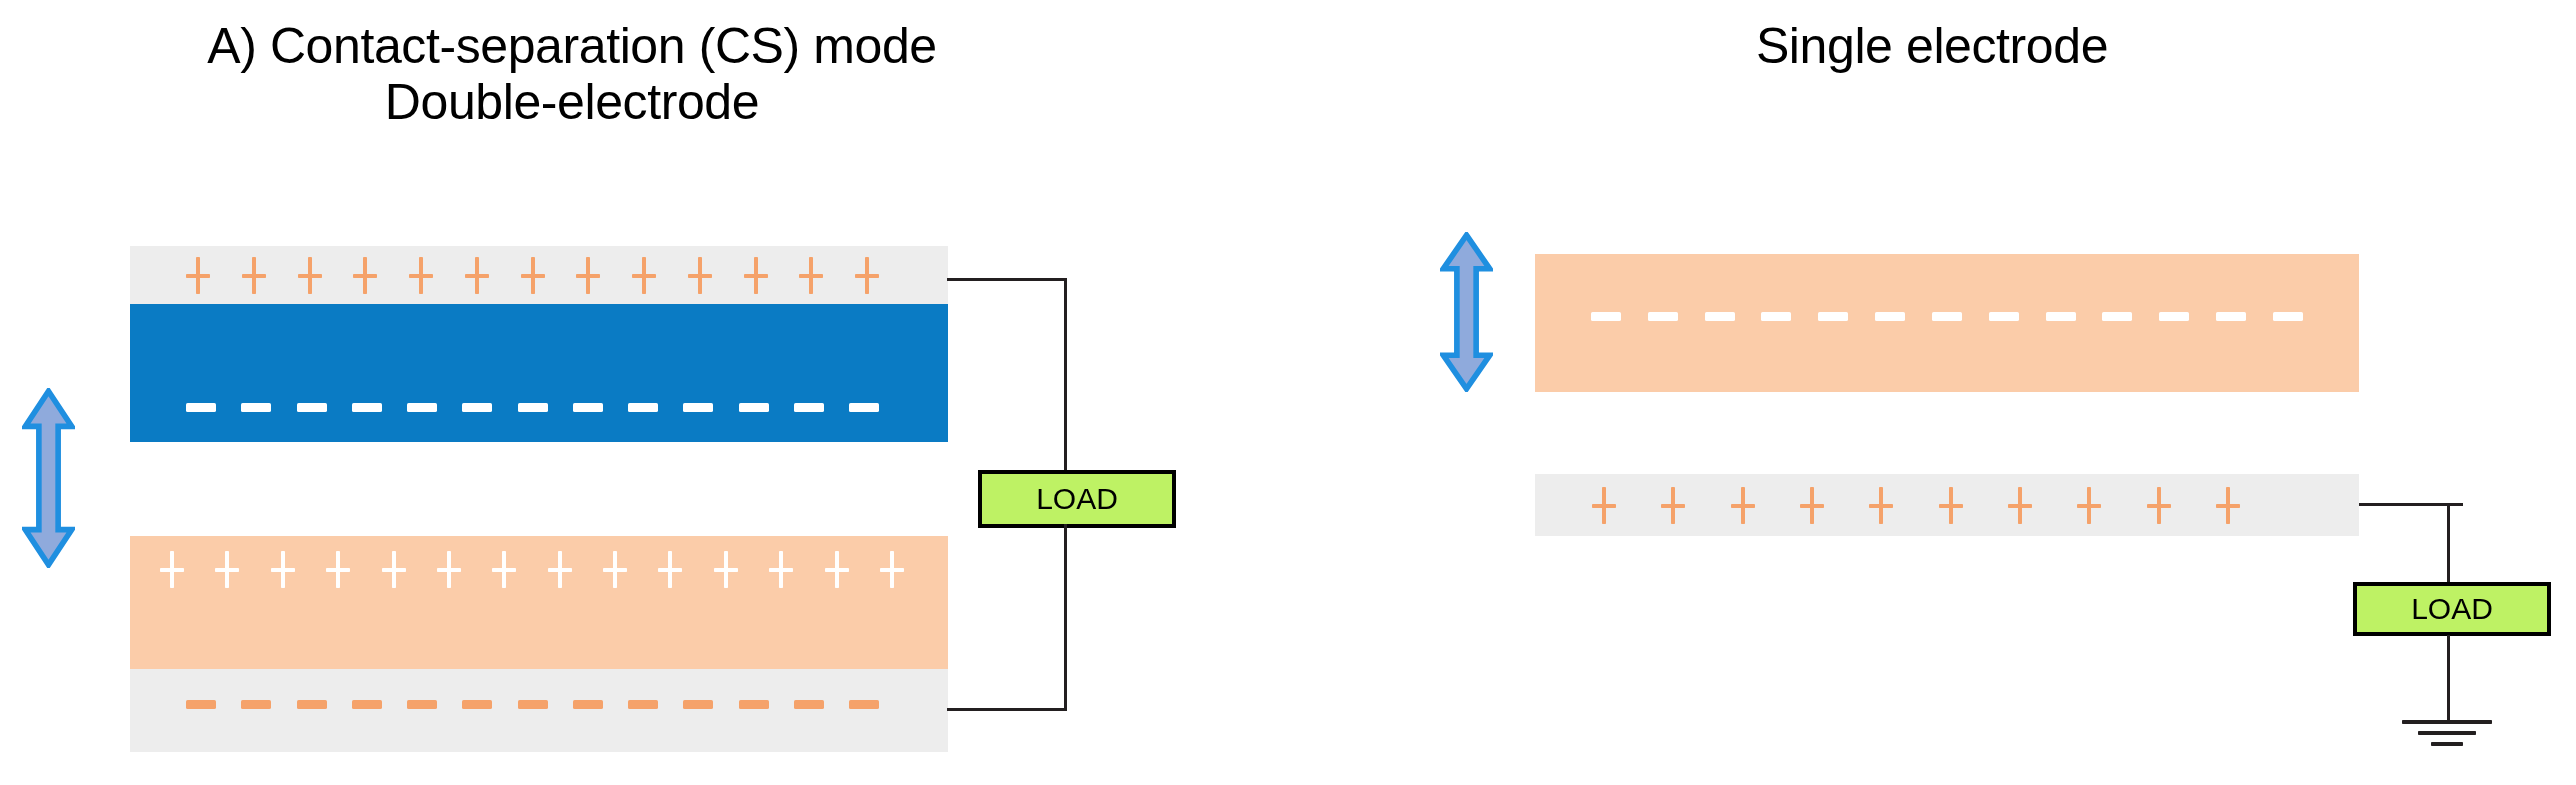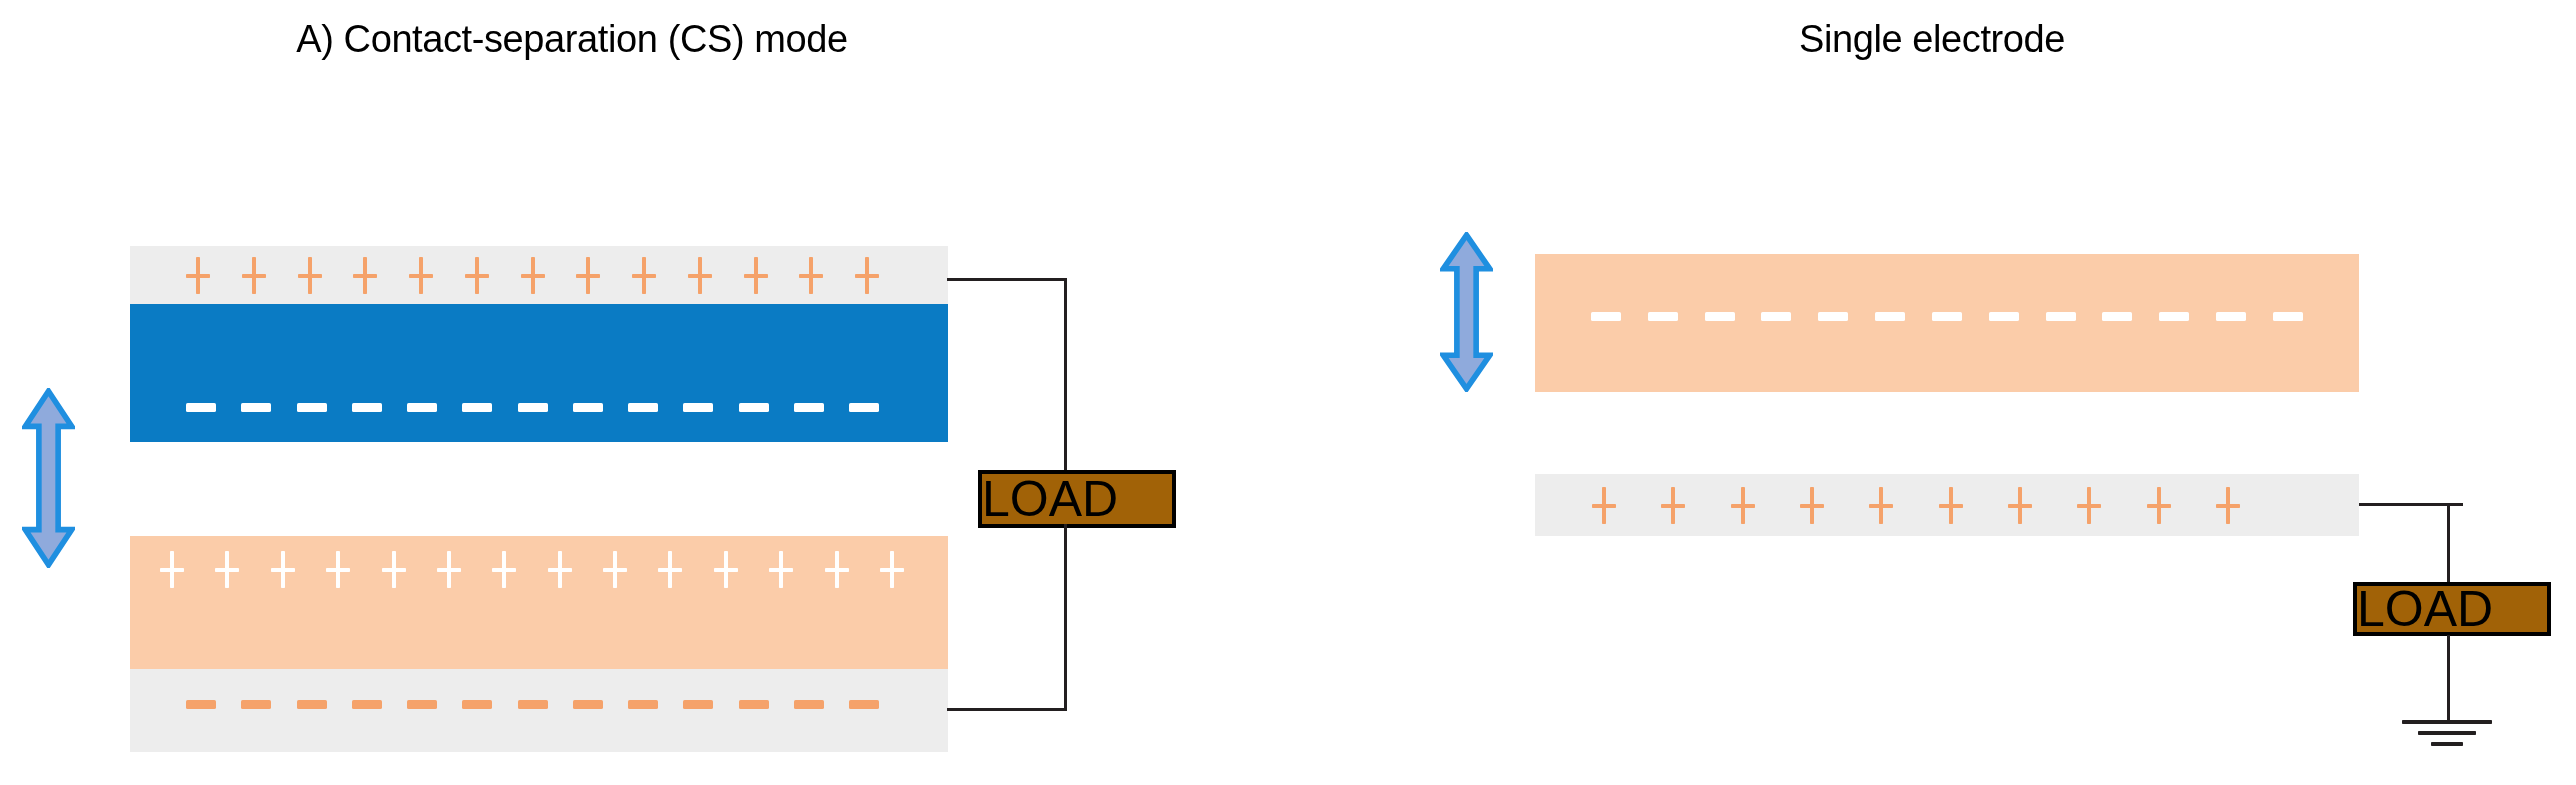--- a/index.html
+++ b/index.html
@@ -11,21 +11,21 @@
     overflow:hidden;
     position:relative;
   }
   .stage{position:absolute;left:0;top:0;width:2576px;height:786px;}
 
   
   .title{
     position:absolute;
     text-align:center;
     color:#000000;
-    font-size:38px;
+    font-size:50px;
     line-height:1.12;
     font-weight:400;
     letter-spacing:-0.4px;
     white-space:nowrap;
   }
   .title .l1{display:block;}
   .title .l2{display:block;}
 
   #titleA{left:0px;  top:17.6px; width:1144px;}
   #titleB{left:1360px;top:17.6px; width:1144px;}
@@ -69,42 +69,43 @@
 
   
   .wire{position:absolute;background:#231F20;}
   .wire.h{height:3.2px;}
   .wire.v{width:3.2px;}
 
   .loadbox{
     position:absolute;
     box-sizing:border-box;
     border:4px solid #000000;
-    background:#a16207;
+    background:#bef264;
     display:flex;
     align-items:center;
-    justify-content:flex-start;
+    justify-content:center;
     color:#000000;
-    font-size:50px;
+    font-size:30px;
     letter-spacing:0px;
     line-height:1;
   }
 
   .ground{position:absolute;}
   .ground .gbar{position:absolute;background:#231F20;height:4px;left:50%;transform:translateX(-50%);border-radius:0.8px;}
 </style>
 </head>
 <body>
 
 <div class="stage">
 
   <div id="panelA">
 
     <div class="title" id="titleA">
       <span class="l1">A) Contact-separation (CS) mode</span>
+      <span class="l2">Double-electrode</span>
     </div>
 
     <div class="layer gray" style="left:130px; top:246px; width:818px; height:58px;"></div>
     <div class="charges orange" id="a-top-plus" style="left:186px; top:257px; width:693px; height:37px;">
         <span class="plus"></span>
         <span class="plus"></span>
         <span class="plus"></span>
         <span class="plus"></span>
         <span class="plus"></span>
         <span class="plus"></span>

